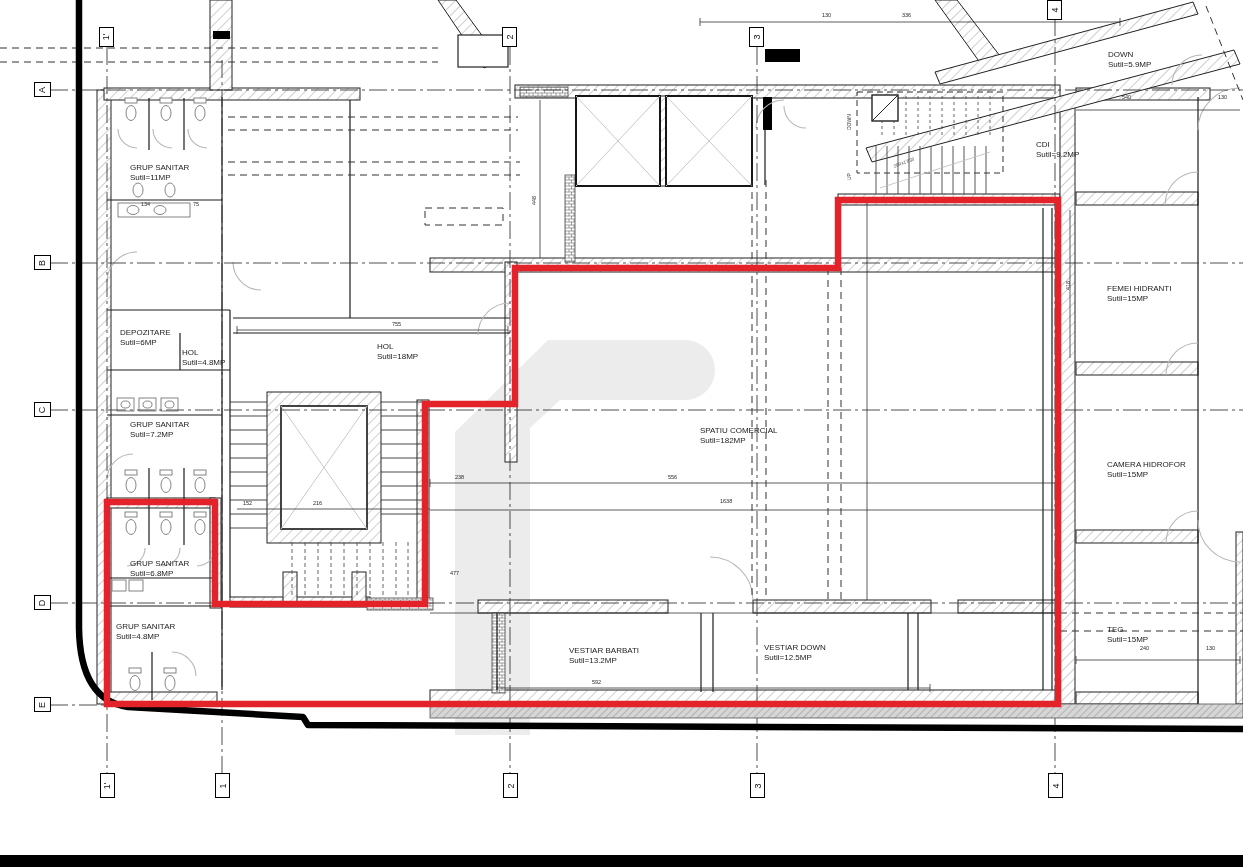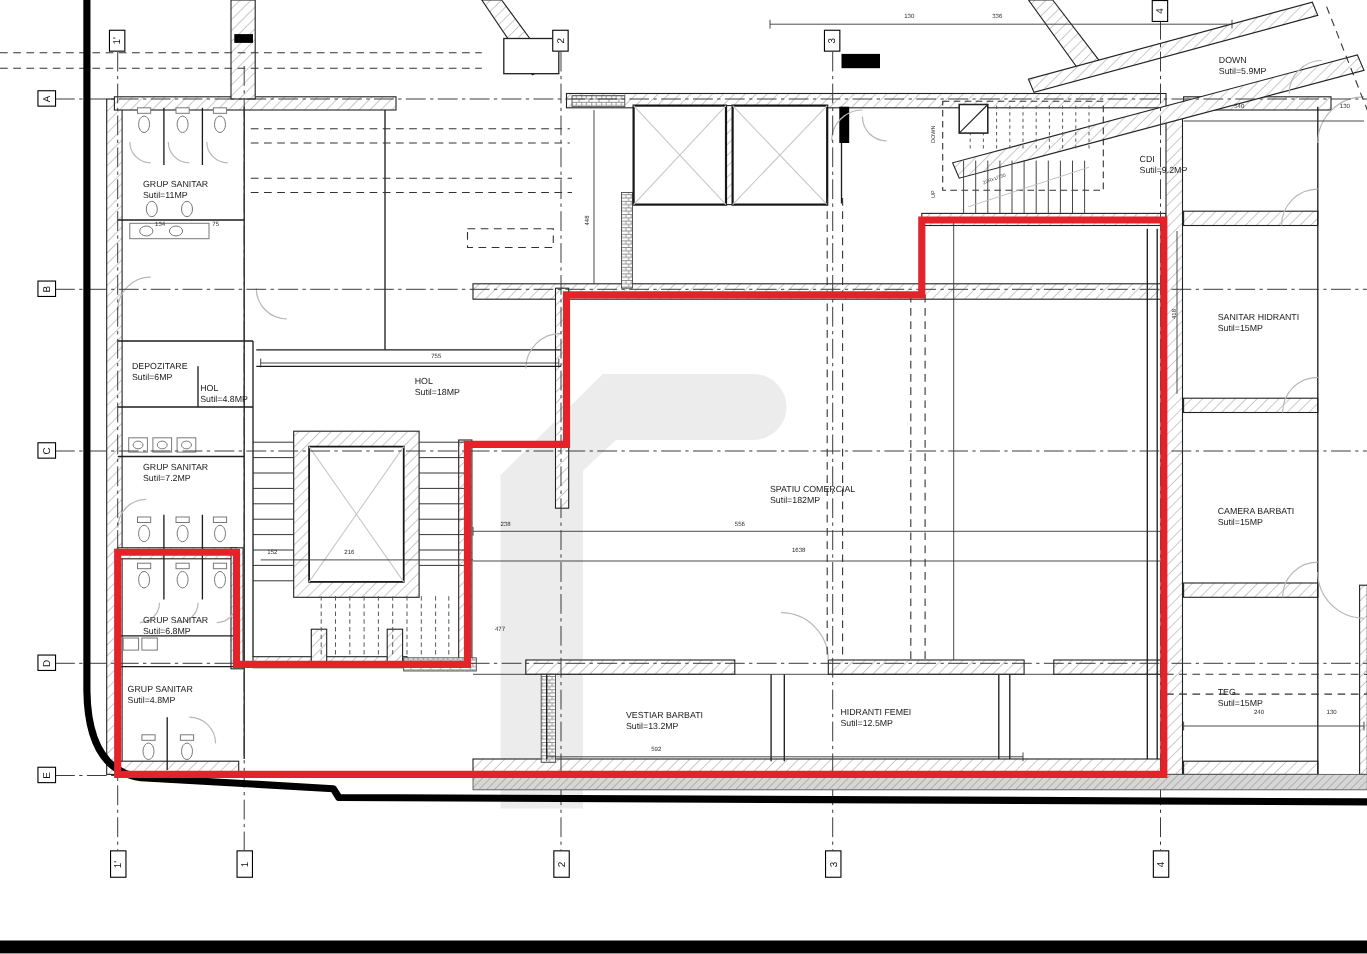--- a/index.html
+++ b/index.html
@@ -283,46 +283,46 @@
   <div>Sutil=6.8MP</div>
 </div>
 <div class="lbl" style="left:116px;top:622px">
   <div>GRUP SANITAR</div>
   <div>Sutil=4.8MP</div>
 </div>
 <div class="lbl" style="left:377px;top:342px">
   <div>HOL</div>
   <div>Sutil=18MP</div>
 </div>
-<div class="lbl" style="left:700px;top:440px">
+<div class="lbl" style="left:700px;top:426px">
   <div>SPATIU COMERCIAL</div>
   <div>Sutil=182MP</div>
 </div>
 <div class="lbl" style="left:569px;top:646px">
   <div>VESTIAR BARBATI</div>
   <div>Sutil=13.2MP</div>
 </div>
 <div class="lbl" style="left:764px;top:643px">
-  <div>HIDRANTI FEMEI</div>
+  <div>VESTIAR DOWN</div>
   <div>Sutil=12.5MP</div>
 </div>
 <div class="lbl" style="left:1108px;top:50px">
   <div>DOWN</div>
   <div>Sutil=5.9MP</div>
 </div>
 <div class="lbl" style="left:1036px;top:140px">
   <div>CDI</div>
   <div>Sutil=9.2MP</div>
 </div>
 <div class="lbl" style="left:1107px;top:284px">
-  <div>SANITAR HIDRANTI</div>
+  <div>FEMEI HIDRANTI</div>
   <div>Sutil=15MP</div>
 </div>
 <div class="lbl" style="left:1107px;top:460px">
-  <div>CAMERA BARBATI</div>
+  <div>CAMERA HIDROFOR</div>
   <div>Sutil=15MP</div>
 </div>
 <div class="lbl" style="left:1107px;top:625px">
   <div>TEG</div>
   <div>Sutil=15MP</div>
 </div>
 
 <div class="marker rowm" style="left:34px;top:82px">
       <span>A</span>
     </div>

